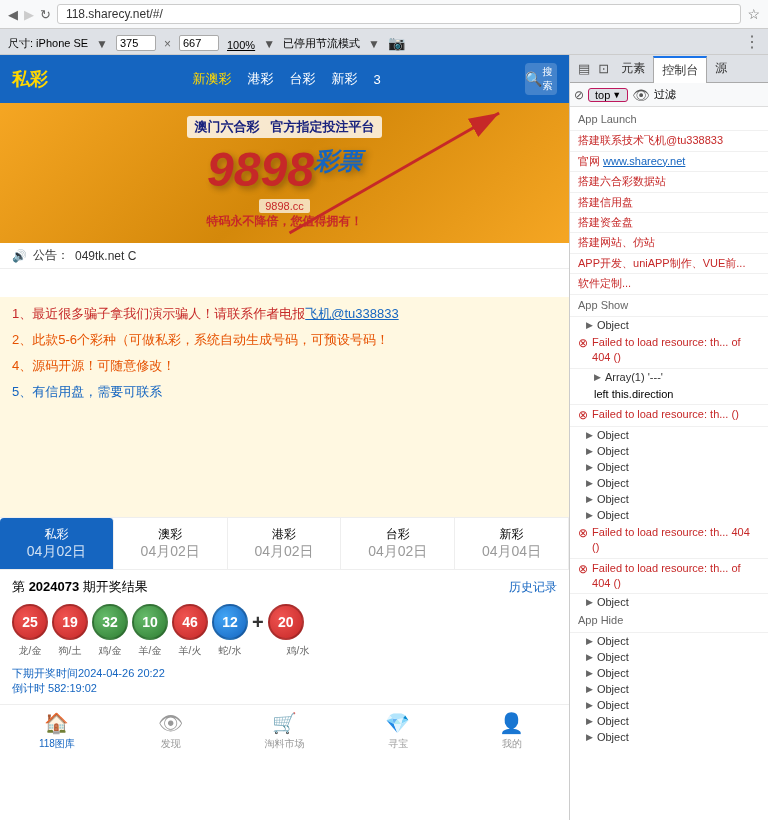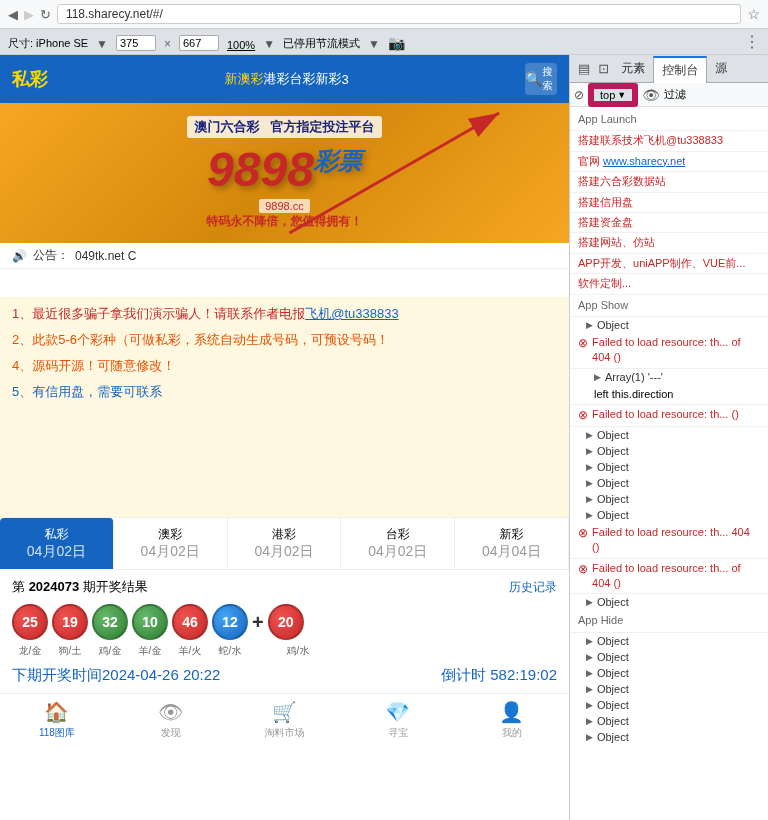--- a/index.html
+++ b/index.html
@@ -16,29 +16,29 @@
     .main-area { display: flex; flex: 1; overflow: hidden; }
 
     
     .mobile-panel { width: 570px; flex-shrink: 0; background: #fff; border-right: 1px solid #ccc; overflow: hidden; display: flex; flex-direction: column; }
 
     
     .devtools-tabs { background: #dee1e6; border-bottom: 1px solid #aaa; display: flex; align-items: center; padding: 0 4px; height: 28px; font-size: 12px; }
     .devtools-tab { padding: 4px 8px; cursor: pointer; color: #333; }
     .devtools-tab.active { background: white; border-top: 2px solid #1a73e8; border-left: 1px solid #aaa; border-right: 1px solid #aaa; margin-top: 2px; }
     .devtools-filter-bar { background: #f8f9fa; border-bottom: 1px solid #ddd; display: flex; align-items: center; padding: 2px 4px; height: 24px; font-size: 11px; gap: 4px; }
-    .devtools-filter-bar .top-badge { background: #dee1e6; border: 6px solid #be185d; border-radius: 3px; padding: 0 6px; font-size: 11px; display: flex; align-items: center; gap: 2px; }
+    .devtools-filter-bar .top-badge { background: #dee1e6; border: 1px solid #be185d; border-radius: 3px; padding: 0 6px; font-size: 11px; display: flex; align-items: center; gap: 2px; }
 
     
     .devtools-panel { flex: 1; background: white; display: flex; flex-direction: column; overflow: hidden; font-size: 12px; }
     .devtools-content { flex: 1; overflow-y: auto; padding: 2px 0; }
 
     
     .app-header { background: #1565c0; color: white; padding: 8px 12px; display: flex; align-items: center; justify-content: space-between; }
-    .app-nav { display: flex; align-items: center; }
+    .app-nav { display: flex; gap: 16px; align-items: center; }
     .app-nav span { font-size: 14px; cursor: pointer; }
     .app-nav .active-nav { color: #ffd700; }
     .search-btn { width: 32px; height: 32px; background: rgba(255,255,255,0.2); border-radius: 4px; display: flex; align-items: center; justify-content: center; cursor: pointer; font-size: 12px; }
 
     .banner-area { background: linear-gradient(135deg, #f5a623 0%, #d4880a 50%, #f5a623 100%); padding: 8px; position: relative; overflow: hidden; height: 140px; display: flex; align-items: center; justify-content: center; }
     .banner-inner { display: flex; flex-direction: column; align-items: center; }
     .banner-title { color: #1a237e; font-size: 13px; font-weight: bold; background: rgba(255,255,255,0.8); padding: 2px 8px; border-radius: 3px; margin-bottom: 4px; }
     .banner-slogan { color: #c62828; font-size: 12px; font-weight: bold; }
 
     .notice-bar { background: #fff; border-bottom: 1px solid #eee; padding: 4px 12px; font-size: 12px; color: #333; display: flex; align-items: center; gap: 6px; }
@@ -59,21 +59,21 @@
     .result-box { background: white; margin: 0; padding: 8px 12px; }
     .result-header { display: flex; justify-content: space-between; align-items: center; margin-bottom: 8px; font-size: 13px; }
     .balls-row { display: flex; align-items: center; gap: 4px; margin-bottom: 4px; }
     .ball { width: 36px; height: 36px; border-radius: 50%; display: flex; align-items: center; justify-content: center; color: white; font-weight: bold; font-size: 14px; border: 2px solid rgba(0,0,0,0.2); }
     .ball.red { background: radial-gradient(circle at 35% 35%, #ef5350, #c62828); }
     .ball.green { background: radial-gradient(circle at 35% 35%, #66bb6a, #2e7d32); }
     .ball.blue { background: radial-gradient(circle at 35% 35%, #42a5f5, #1565c0); }
     .plus-sign { font-size: 20px; color: #333; font-weight: bold; }
     .labels-row { display: flex; align-items: center; gap: 4px; font-size: 10px; color: #666; margin-bottom: 4px; }
     .label-item { width: 36px; text-align: center; }
-    .time-row { display: flex; justify-content: space-between; font-size: 15px; color: #1565c0; padding-top: 4px; }
+    .time-row { display: flex; justify-content: space-between; font-size: 11px; color: #1565c0; padding-top: 4px; flex-direction: column; }
 
     .bottom-nav { display: flex; background: white; border-top: 1px solid #eee; padding: 6px 0; }
     .nav-item { flex: 1; text-align: center; font-size: 10px; color: #999; cursor: pointer; }
     .nav-item.active { color: #1565c0; }
     .nav-icon { font-size: 20px; display: block; margin-bottom: 2px; }
 
     
     .log-entry { padding: 2px 8px; border-bottom: 1px solid #f0f0f0; line-height: 1.4; font-size: 11px; }
     .log-entry.section { color: #666; padding: 3px 8px; }
     .log-entry.red-text { color: #c62828; }

